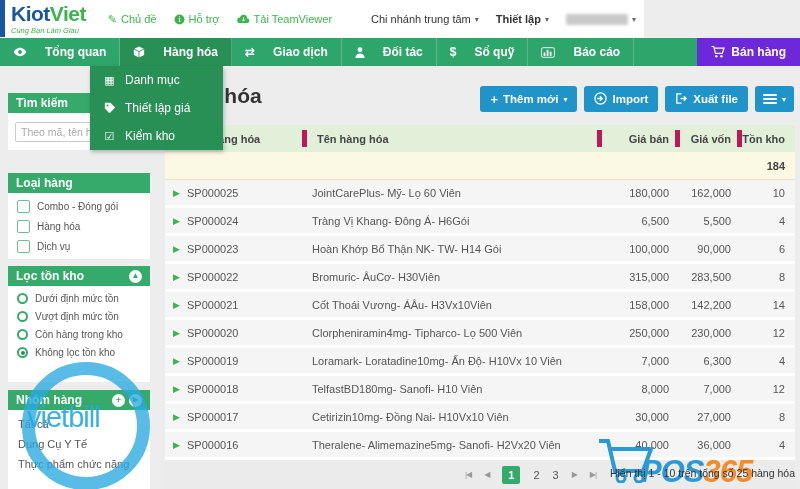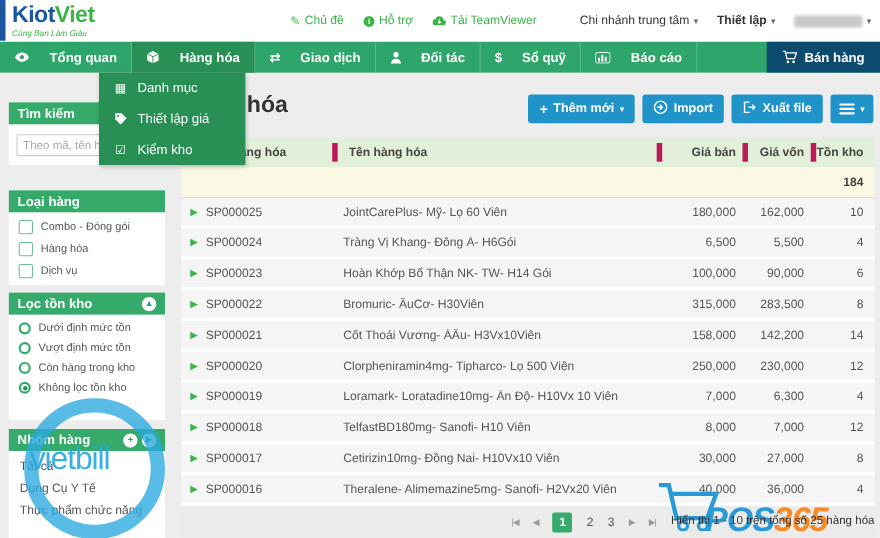--- a/index.html
+++ b/index.html
@@ -1,20 +1,20 @@
 <!DOCTYPE html>
 <html><head>
 <meta charset="utf-8">
 <style>
   html,body{margin:0;padding:0;}
   body{width:800px;height:489px;position:relative;overflow:hidden;
        font-family:"Liberation Sans","DejaVu Sans",sans-serif;background:#ededed;}
 
   
-  .topbar{position:absolute;left:0;top:0;width:800px;height:38px;background:#fff;z-index:10;}
+  .topbar{position:absolute;left:0;top:0;width:644px;height:38px;background:#fff;z-index:10;}
   .logo-stripe{position:absolute;left:0;top:0;width:5px;height:37px;background:#1a57a0;}
   .logo{position:absolute;left:11px;top:3px;line-height:1;}
   .logo-main{font-size:21px;font-weight:bold;letter-spacing:-0.5px;}
   .logo-kiot{color:#1a57a0;} .logo-viet{color:#3bb54a;}
   .logo-tag{font-size:7.5px;color:#3bb54a;font-style:italic;margin-top:3px;}
   .top-right{position:absolute;right:8px;top:0;height:38px;display:flex;align-items:center;gap:17px;}
   .hlink{color:#3bb54a;font-size:11px;display:flex;align-items:center;gap:4px;cursor:pointer;}
   .hmenu{color:#333;font-size:11px;display:flex;align-items:center;gap:4px;cursor:pointer;}
   .hmenu.first{margin-left:22px;}
   .hmenu.bold{font-weight:bold;}
@@ -22,21 +22,21 @@
   .caret.white{color:#fff;}
   .blur-box{width:62px;height:11px;background:#c9c9c9;border-radius:2px;filter:blur(1.5px);}
 
   
   .nav{position:absolute;left:0;top:38px;width:800px;height:28px;background:#2ea56a;display:flex;z-index:20;}
   .nav-item{display:flex;align-items:center;gap:18px;padding:0 13px;color:#fff;font-size:12px;
             font-weight:bold;border-right:1px solid rgba(255,255,255,.22);cursor:pointer;white-space:nowrap;}
   .nav-item.active{background:#288f55;}
   .nav-spacer{flex:1;}
   .nav-sell{display:flex;align-items:center;gap:6px;padding:0 14px;color:#fff;font-size:12px;
-            font-weight:bold;background:#0c4a6e;cursor:pointer;}
+            font-weight:bold;background:#6d28d9;cursor:pointer;}
   .nav-ic{display:flex;align-items:center;}
 
   
   .dropdown{position:absolute;left:90px;top:66px;width:133px;background:#288f55;z-index:50;
             box-shadow:1px 2px 4px rgba(0,0,0,.25);}
   .dd-item{height:28px;display:flex;align-items:center;gap:9px;padding:0 13px;color:#fff;
            font-size:12px;cursor:pointer;}
   .dd-ic{width:13px;display:flex;justify-content:center;align-items:center;font-size:11px;color:#fff;}
 
   

